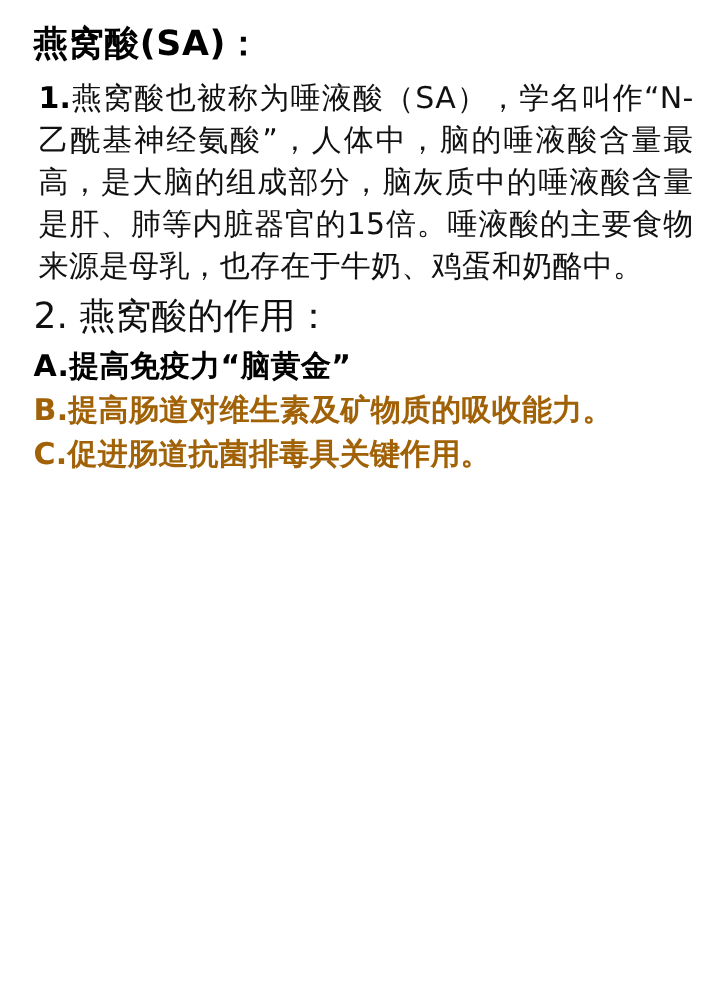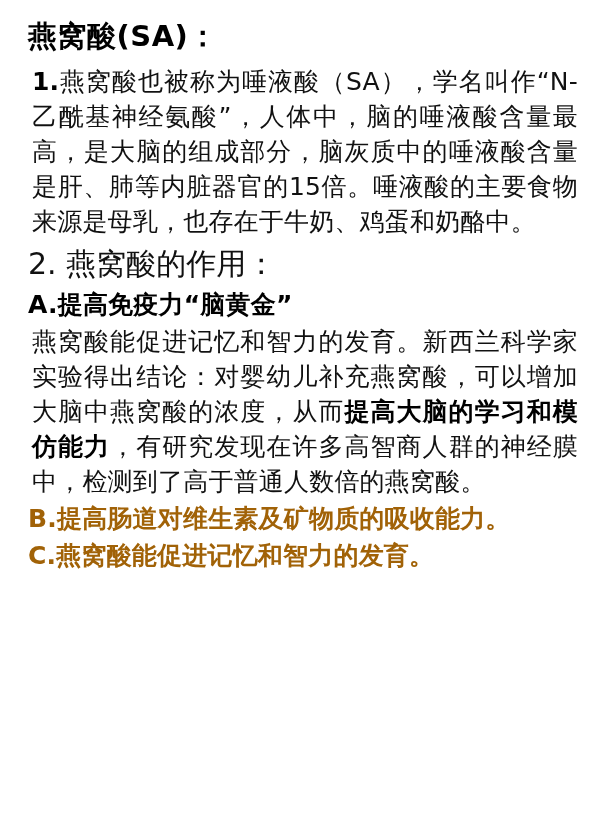--- a/index.html
+++ b/index.html
@@ -68,21 +68,20 @@
 <div class="page">
 
   <h1 class="doc-title">燕窝酸(SA)：</h1>
 
   <p class="para"><span class="b">1.</span><span>燕窝酸也被称为唾液酸（SA），学名叫作“N-乙酰基神经氨酸”，人体中，脑的唾液酸含量最高，是大脑的组成部分，脑灰质中的唾液酸含量是肝、肺等内脏器官的15倍。唾液酸的主要食物来源是母乳，也存在于牛奶、鸡蛋和奶酪中。</span></p>
 
   <p class="section-head">2. 燕窝酸的作用：</p>
 
   <p class="mixed-line"><span class="b">A.</span><span class="b">提高免疫力“脑黄金”</span></p>
 
-  <p class="para"><span>燕窝酸能促进记忆和智力的发育。新西兰科学家实验得出结论：对婴幼儿补充燕窝酸，可以增加大脑中燕窝酸的浓度，从而</span><span class="b">提高大脑的学习和模仿能力</span><span>，有研究发现在许多高智商人群的神经膜中，检测到了高于普通人数倍的燕窝酸。</span></p>
 
   <p class="bold-line"><span>B.</span><span>提高肠道对维生素及矿物质的吸收能力。</span></p>
 
-  <p class="bold-line"><span>C.</span><span>燕窝酸能促进记忆和智力的发育。</span></p>
+  <p class="bold-line"><span>C.</span><span>促进肠道抗菌排毒具关键作用。</span></p>
 
 
 
 </div>
 
 </body></html>

